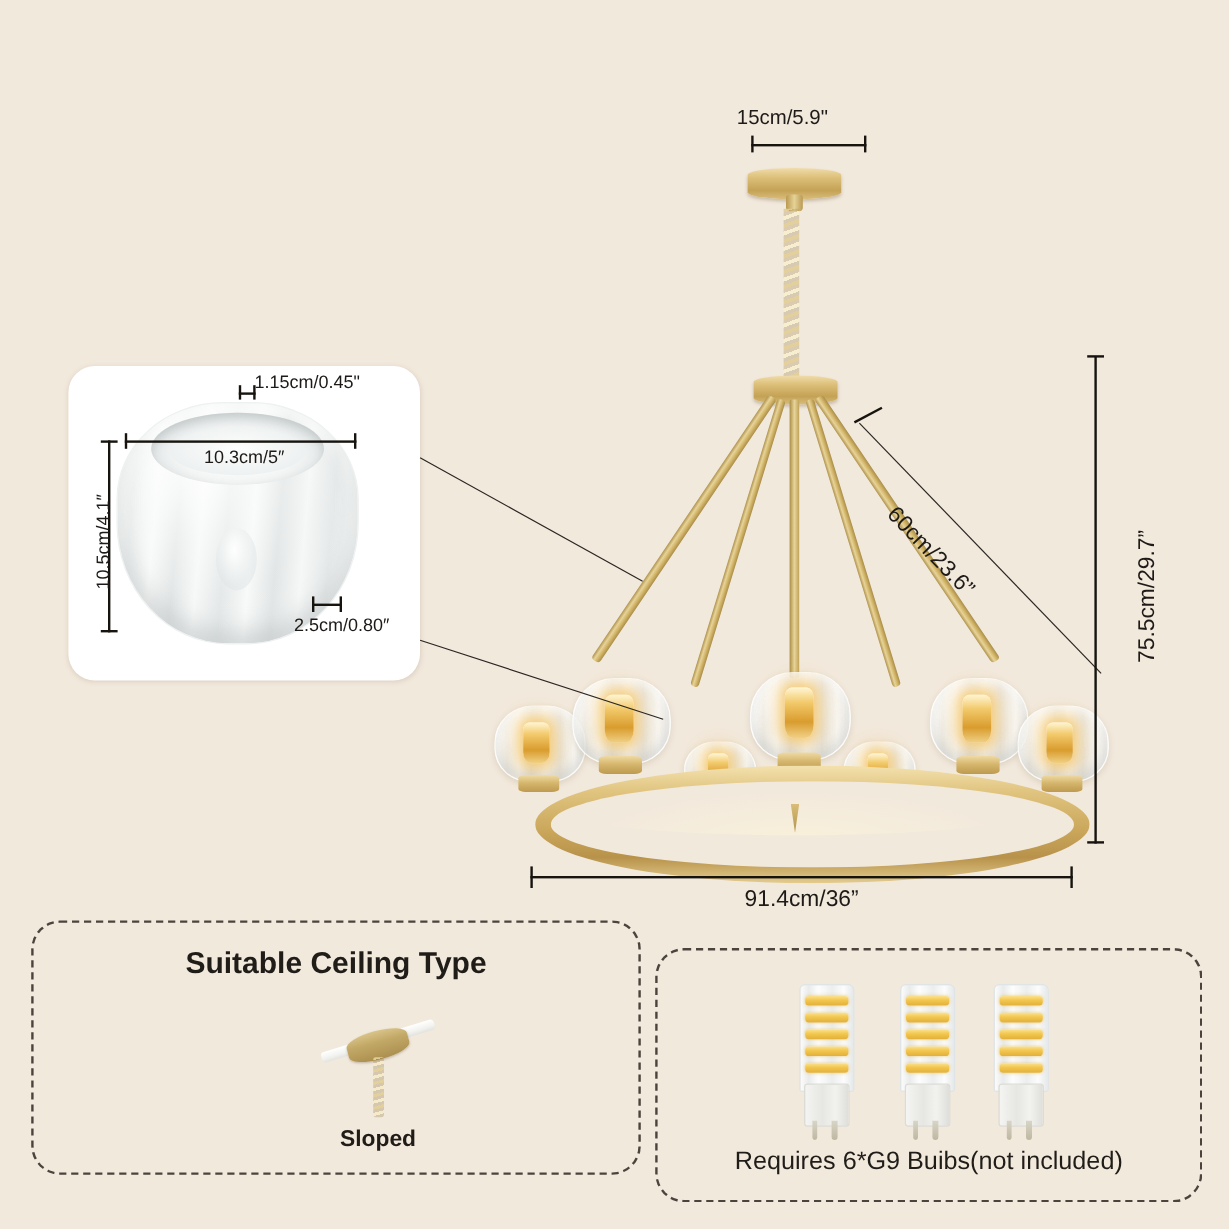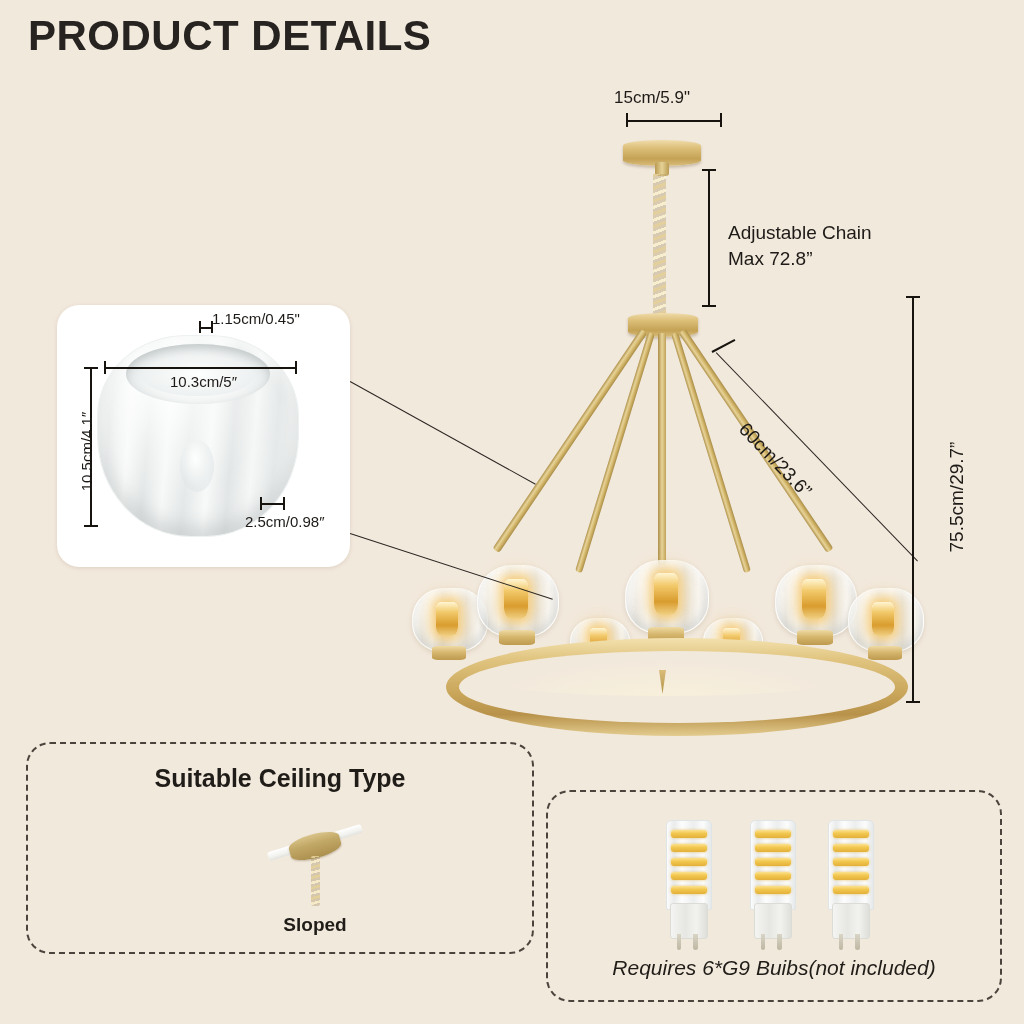--- a/index.html
+++ b/index.html
@@ -210,41 +210,33 @@
     position:absolute;top:88%;width:10%;height:12%;
     border-radius:0 0 3px 3px;
     background:linear-gradient(180deg,#d9d5c6 0%,#bdb7a2 100%);
   }
 </style>
 </head>
 <body>
 
 <div class="stage">
 
-  <div class="abs" id="page-title">PRODUCT DETAILS</div>
 
   <div class="abs" style="left:612px;top:88px;width:124px;height:46px;">
     <div class="abs dim-text" style="left:2px;top:0px;">15cm/5.9"</div>
     <div class="abs rule-h" style="left:14px;top:32px;width:96px;"></div>
     <div class="abs cap-v" style="left:14px;top:25px;"></div>
     <div class="abs cap-v" style="left:108px;top:25px;"></div>
   </div>
 
   <div class="abs canopy" style="left:623px;top:140px;width:78px;height:26px;"></div>
   <div class="abs" style="left:655px;top:162px;width:14px;height:14px;background:linear-gradient(90deg,#b99a52,#e6d296,#b99a52);border-radius:3px;"></div>
 
   <div class="abs chain" style="left:653px;top:174px;width:13px;height:140px;"></div>
 
-  <div class="abs" style="left:700px;top:165px;width:210px;height:150px;">
-    <div class="abs rule-v" style="left:8px;top:4px;height:138px;"></div>
-    <div class="abs cap-h" style="left:2px;top:4px;"></div>
-    <div class="abs cap-h" style="left:2px;top:140px;"></div>
-    <div class="abs dim-text big" style="left:28px;top:57px;">Adjustable Chain</div>
-    <div class="abs dim-text big" style="left:28px;top:83px;">Max 72.8”</div>
-  </div>
 
   <div class="abs canopy" style="left:628px;top:313px;width:70px;height:24px;"></div>
 
   <div class="abs" style="left:658px;top:333px;width:8px;height:232px;background:linear-gradient(90deg,#ab8e48,#e8d49a,#c0a257);border-radius:2px;"></div>
 
   <div class="abs rod" style="left:640px;top:331px;width:8px;height:265px;transform:rotate(34deg);"></div>
   <div class="abs rod" style="left:678px;top:331px;width:8px;height:265px;transform:rotate(-34deg);"></div>
   <div class="abs rod" style="left:648px;top:333px;width:7px;height:250px;transform:rotate(17deg);"></div>
   <div class="abs rod" style="left:671px;top:333px;width:7px;height:250px;transform:rotate(-17deg);"></div>
 
@@ -314,39 +306,45 @@
     <div class="abs dim-text small" style="left:113px;top:68px;">10.3cm/5″</div>
 
     <div class="abs rule-v" style="left:33px;top:62px;height:160px;"></div>
     <div class="abs cap-h" style="left:27px;top:62px;"></div>
     <div class="abs cap-h" style="left:27px;top:220px;"></div>
     <div class="abs dim-text small" style="left:-31px;top:138px;width:120px;text-align:center;transform:rotate(-90deg);transform-origin:50% 50%;">10.5cm/4.1″</div>
 
     <div class="abs rule-h" style="left:203px;top:198px;width:25px;"></div>
     <div class="abs cap-v" style="left:203px;top:192px;height:13px;"></div>
     <div class="abs cap-v" style="left:226px;top:192px;height:13px;"></div>
-    <div class="abs dim-text small" style="left:188px;top:208px;">2.5cm/0.98″</div>
+    <div class="abs dim-text small" style="left:188px;top:208px;">2.5cm/0.80″</div>
   </div>
 
   <div class="abs leader" style="left:350px;top:381px;width:212px;transform:rotate(29deg);"></div>
   <div class="abs leader" style="left:350px;top:533px;width:213px;transform:rotate(18deg);"></div>
 
   <div class="abs leader" style="left:716px;top:352px;width:290px;transform:rotate(46deg);"></div>
   <div class="abs rule-h" style="left:712px;top:351px;width:26px;transform:rotate(-28deg);transform-origin:0 50%;"></div>
   <div class="abs dim-text big" style="left:742px;top:415px;transform:rotate(46deg);transform-origin:0 50%;">60cm/23.6”</div>
 
   <div class="abs" style="left:900px;top:290px;width:110px;height:425px;">
     <div class="abs rule-v" style="left:12px;top:7px;height:406px;"></div>
     <div class="abs cap-h" style="left:6px;top:6px;"></div>
     <div class="abs cap-h" style="left:6px;top:411px;"></div>
     <div class="abs dim-text big" style="left:-43px;top:196px;width:200px;text-align:center;transform:rotate(-90deg);transform-origin:50% 50%;">75.5cm/29.7”</div>
   </div>
 
-
-  <div class="abs panel" style="left:26px;top:742px;width:504px;height:208px;">
+  <div class="abs" style="left:430px;top:706px;width:480px;height:60px;">
+    <div class="abs rule-h" style="left:12px;top:24px;width:452px;"></div>
+    <div class="abs cap-v" style="left:12px;top:16px;height:18px;"></div>
+    <div class="abs cap-v" style="left:462px;top:16px;height:18px;"></div>
+    <div class="abs dim-text big" style="left:0;top:33px;width:476px;text-align:center;">91.4cm/36”</div>
+  </div>
+
+  <div class="abs panel" style="left:26px;top:767px;width:504px;height:208px;">
     <div class="abs panel-title" style="left:0;top:20px;width:504px;">Suitable Ceiling Type</div>
 
 
     <div class="abs" style="left:222px;top:80px;width:130px;height:115px;">
       <div class="abs ceil-bar" style="left:16px;top:14px;width:98px;height:9px;transform:rotate(-17deg);"></div>
       <div class="abs ceil-disc" style="left:39px;top:10px;width:52px;height:24px;transform:rotate(-15deg);"></div>
       <div class="abs ceil-chain" style="left:61px;top:32px;width:9px;height:50px;"></div>
       <div class="abs panel-caption" style="left:0;top:90px;width:130px;">Sloped</div>
     </div>
 
@@ -386,16 +384,16 @@
         <div class="led-row" style="top:26%;"></div>
         <div class="led-row" style="top:42%;"></div>
         <div class="led-row" style="top:58%;"></div>
         <div class="led-row" style="top:74%;"></div>
       </div>
       <div class="g9-base"></div>
       <div class="g9-pin" style="left:24%;"></div>
       <div class="g9-pin" style="left:62%;"></div>
     </div>
 
-    <div class="abs panel-caption reg" style="left:0;top:164px;width:452px;font-style:italic;">Requires 6*G9 Buibs(not included)</div>
+    <div class="abs panel-caption reg" style="left:0;top:164px;width:452px;">Requires 6*G9 Buibs(not included)</div>
   </div>
 
 </div>
 
 </body></html>

